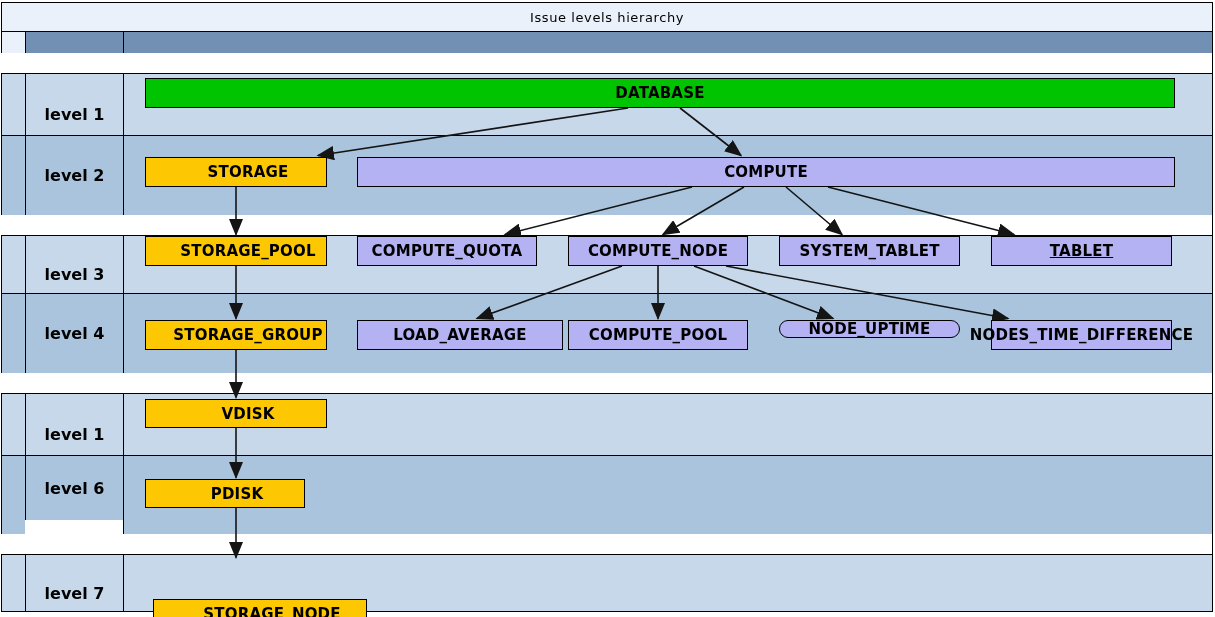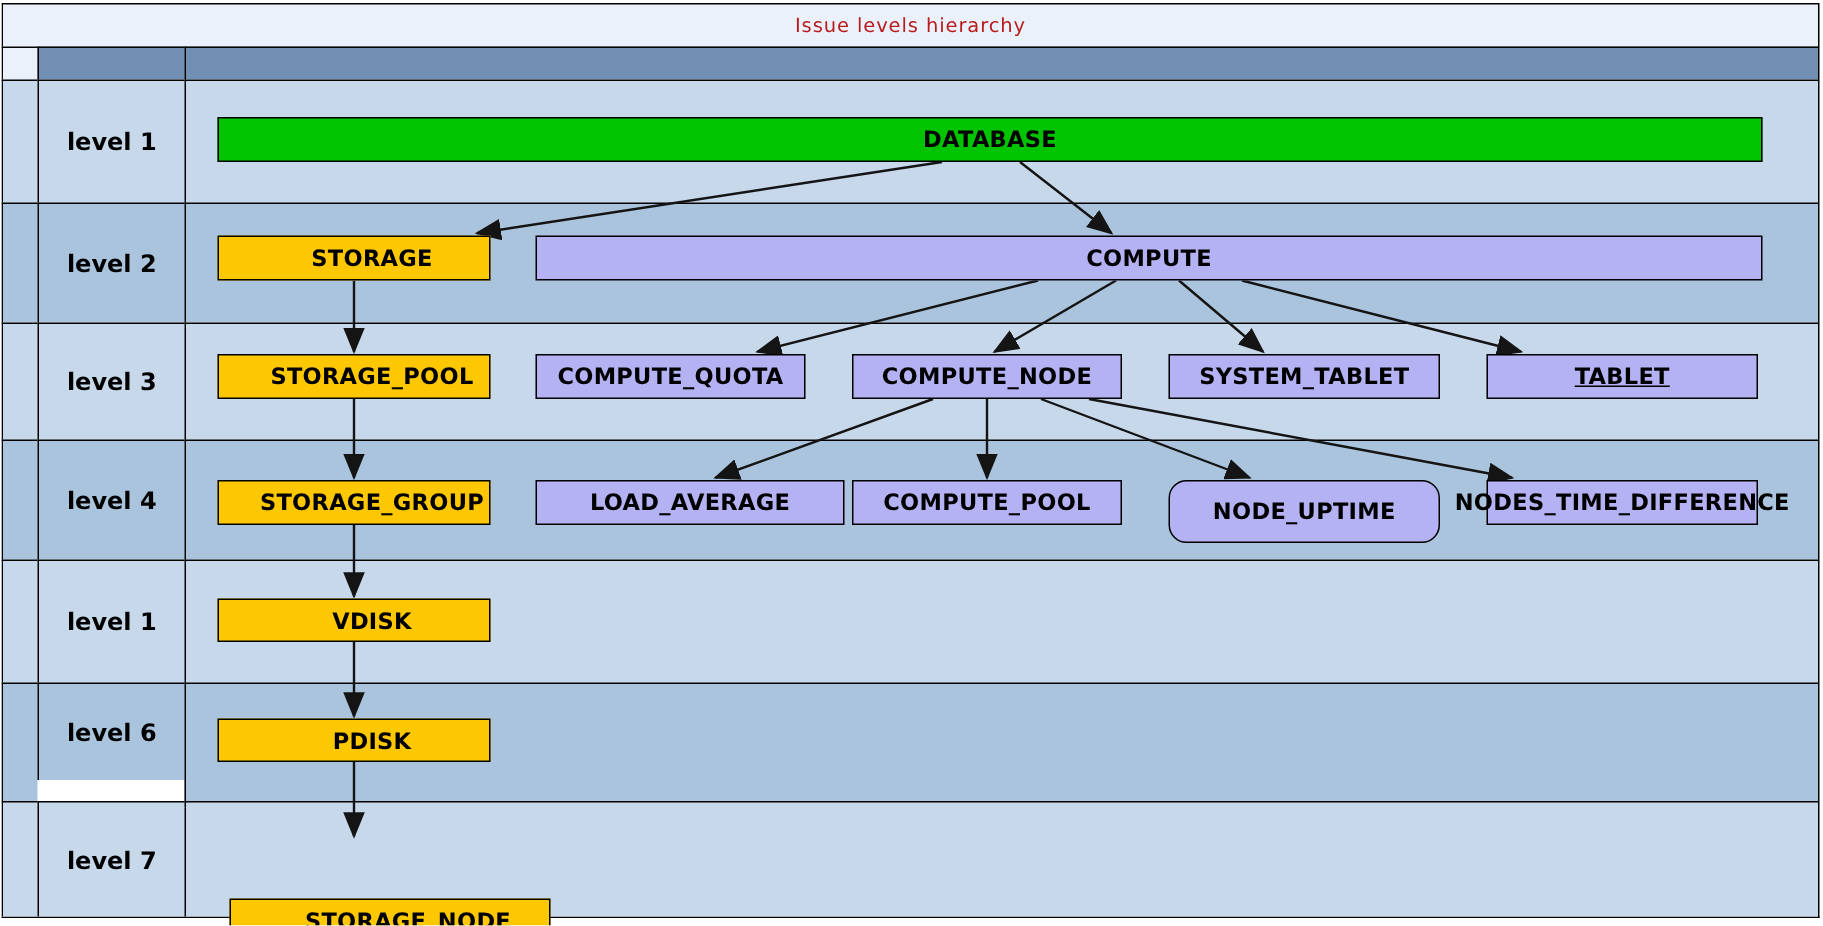--- a/index.html
+++ b/index.html
@@ -2,24 +2,24 @@
 <html style="--title-bg: #eaf1fb; --header-bg: #7190b3; --row-light: #c7d8eb; --row-dark: #a9c4dc; --node-green: #00c400; --node-gold: #fdc801; --node-purple: #b4b2f2;"><head>
 <meta charset="utf-8">
 <style>
   html,body{margin:0;padding:0;background:#ffffff;}
   body{font-family:"DejaVu Sans", "Liberation Sans", sans-serif;}
   .stage{position:relative;width:1215px;height:617px;background:#ffffff;overflow:hidden;}
   .grid{position:absolute;left:1px;top:2px;width:1212px;height:610px;
         border-right:1px solid #000;border-bottom:1px solid #000;box-sizing:border-box;overflow:hidden;}
   .cell{position:absolute;box-sizing:border-box;border-left:1px solid #000;border-top:1px solid #000;z-index:1;}
   .title-cell{display:flex;align-items:center;justify-content:center;
-        font-size:13px;letter-spacing:0.6px;color:#b91c1c;background:var(--title-bg);}
+        font-size:13px;letter-spacing:0.6px;color:#000000;background:var(--title-bg);}
   .blank-cell{background:var(--title-bg);}
   .header-cell{background:var(--header-bg);}
-  .shade-light{background:var(--row-light);}
+  .shade-light{background:var(--row-light);margin-top:20px;}
   .shade-dark{background:var(--row-dark);}
   .level-label{display:flex;align-items:center;justify-content:center;
         font-size:16px;font-weight:600;color:#000;}
   .node{position:absolute;box-sizing:border-box;border:1px solid #000;z-index:3;
         display:flex;align-items:center;justify-content:center;
         font-size:15px;font-weight:bold;letter-spacing:0.2px;color:#000;white-space:nowrap;}
   .node-green{background:var(--node-green);}
   .node-gold{background:var(--node-gold);padding-left:24px;}
   .node-purple{background:var(--node-purple);}
   svg.edges{position:absolute;left:0;top:0;z-index:2;pointer-events:none;}
@@ -88,19 +88,19 @@
       <div class="node node-gold" style="left: 145px; top: 157px; width: 182px; height: 30px;">STORAGE</div>
       <div class="node node-purple" style="left: 357px; top: 157px; width: 818px; height: 30px;">COMPUTE</div>
       <div class="node node-gold" style="left: 145px; top: 236px; width: 182px; height: 30px;">STORAGE_POOL</div>
       <div class="node node-purple" style="left: 357px; top: 236px; width: 180px; height: 30px;">COMPUTE_QUOTA</div>
       <div class="node node-purple" style="left: 568px; top: 236px; width: 180px; height: 30px;">COMPUTE_NODE</div>
       <div class="node node-purple" style="left: 779px; top: 236px; width: 181px; height: 30px;">SYSTEM_TABLET</div>
       <div class="node node-purple" style="left: 991px; top: 236px; width: 181px; height: 30px; text-decoration: underline;">TABLET</div>
       <div class="node node-gold" style="left: 145px; top: 320px; width: 182px; height: 30px;">STORAGE_GROUP</div>
       <div class="node node-purple" style="left: 357px; top: 320px; width: 206px; height: 30px;">LOAD_AVERAGE</div>
       <div class="node node-purple" style="left: 568px; top: 320px; width: 180px; height: 30px;">COMPUTE_POOL</div>
-      <div class="node node-purple" style="left: 779px; top: 320px; width: 181px; height: 42px; border-radius: 12px;">NODE_UPTIME</div>
+      <div class="node node-purple" style="left: 779px; top: 320px; width: 181px; height: 18px; border-radius: 12px;">NODE_UPTIME</div>
       <div class="node node-purple" style="left: 991px; top: 320px; width: 181px; height: 30px;">NODES_TIME_DIFFERENCE</div>
       <div class="node node-gold" style="left: 145px; top: 399px; width: 182px; height: 29px;">VDISK</div>
-      <div class="node node-gold" style="left: 145px; top: 479px; width: 182px; height: 29px;">PDISK</div>
+      <div class="node node-gold" style="left: 145px; top: 479px; width: 160px; height: 29px;">PDISK</div>
       <div class="node node-gold" style="left: 153px; top: 559px; width: 214px; height: 29px; margin-top: 40px;">STORAGE_NODE</div>
     </div>
 </div>
 
 </body></html>

